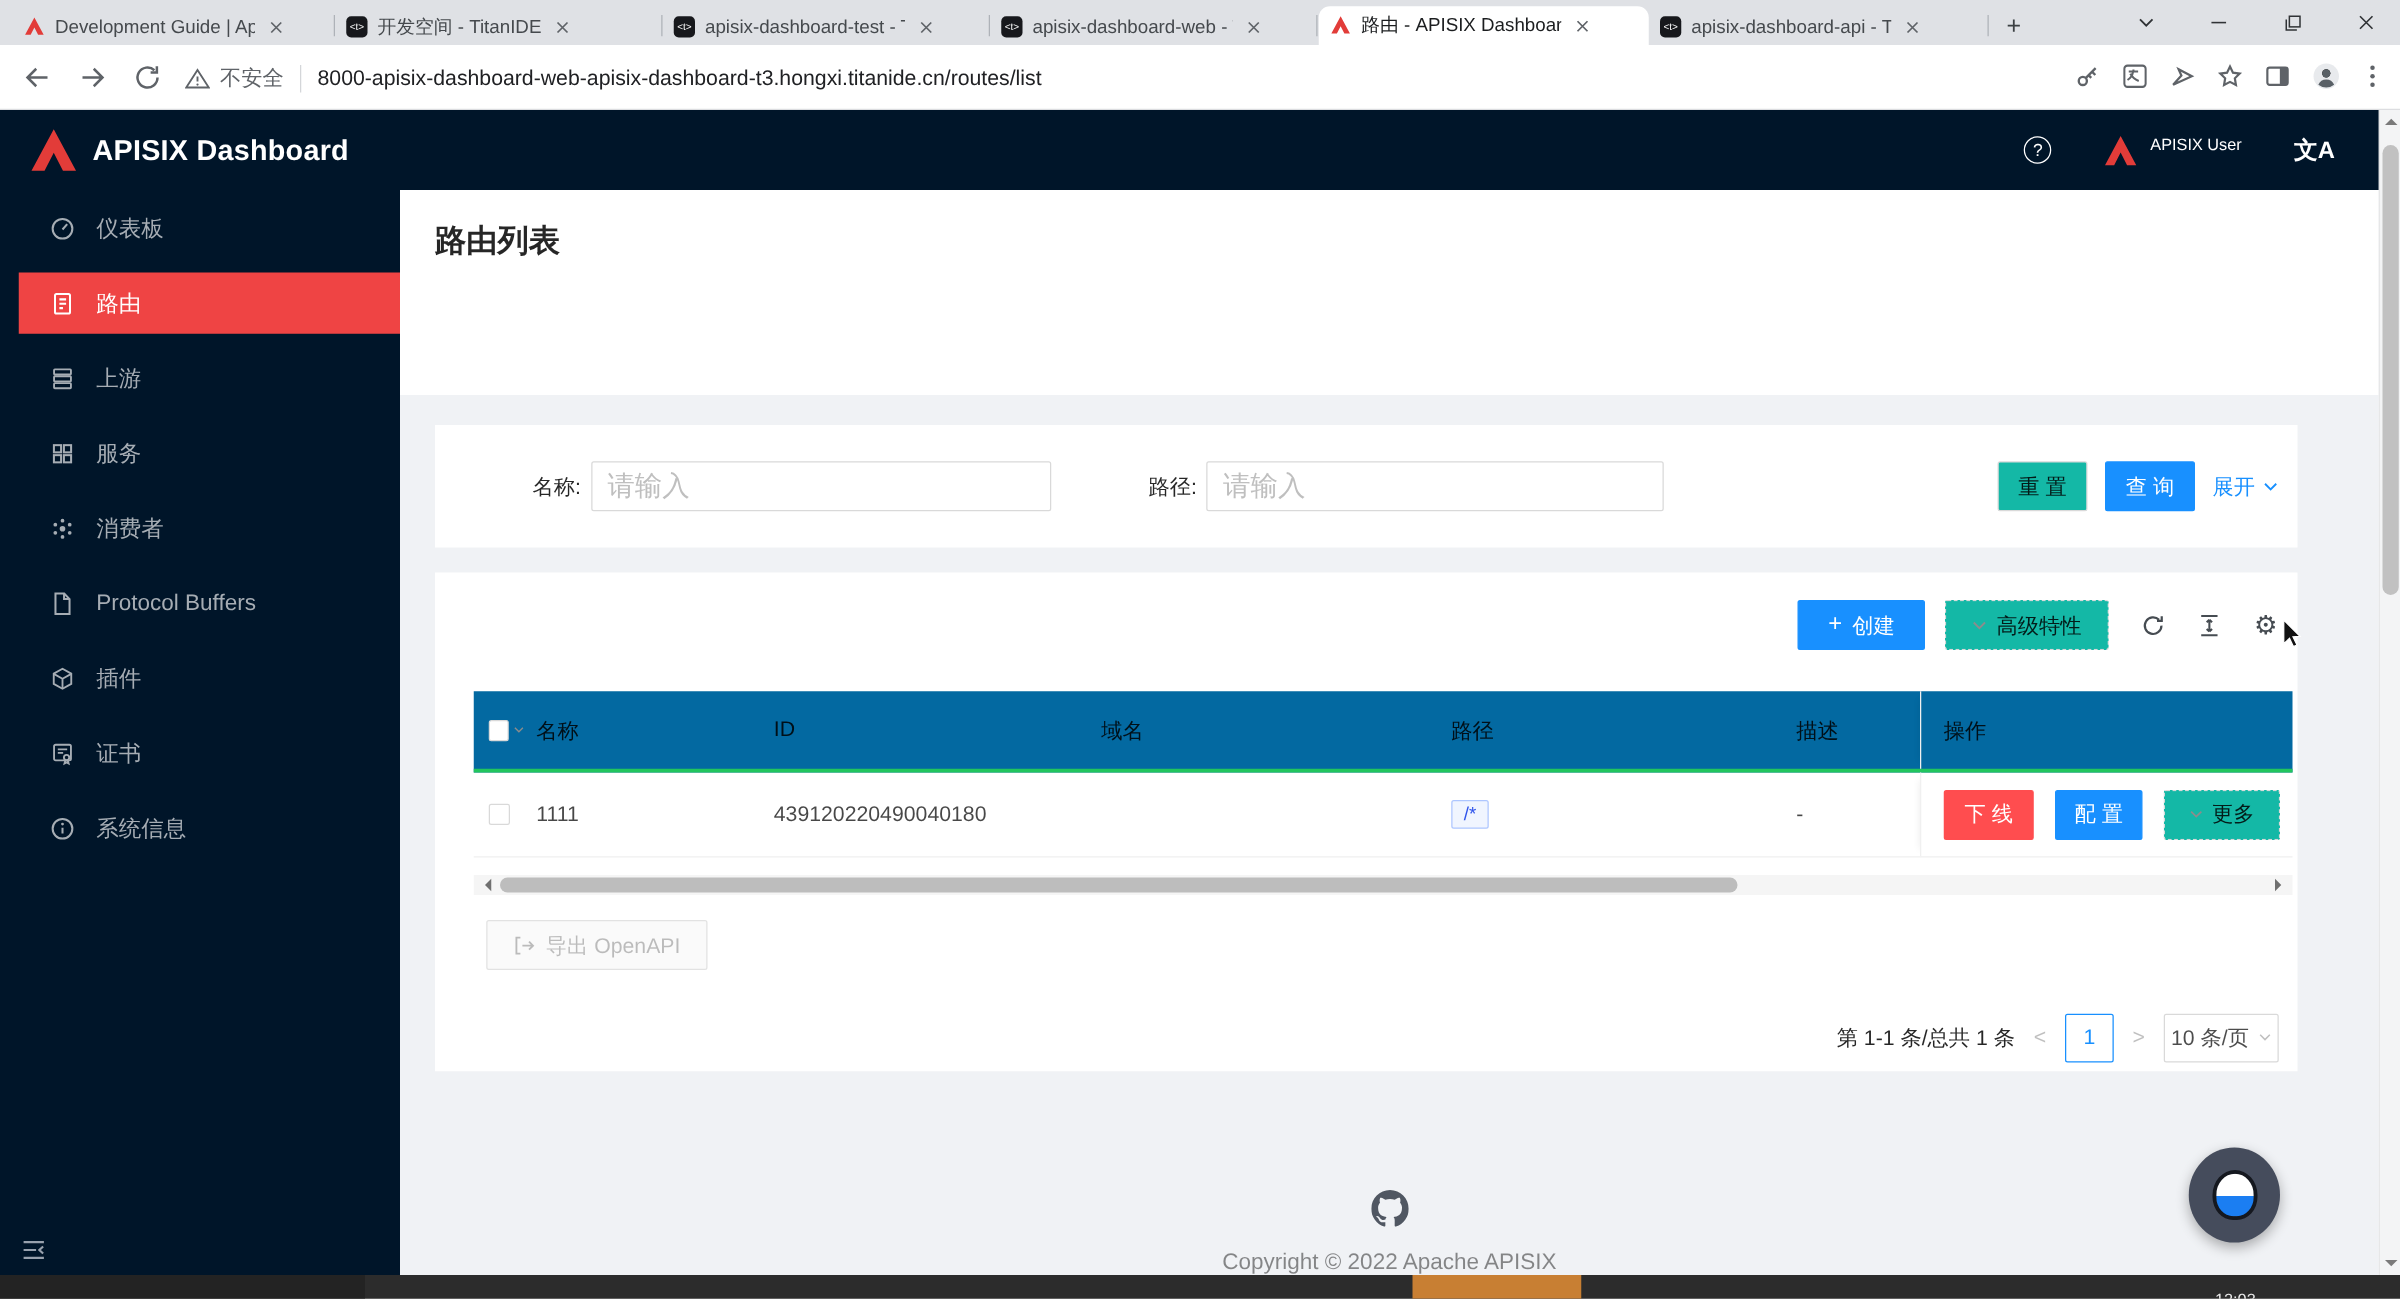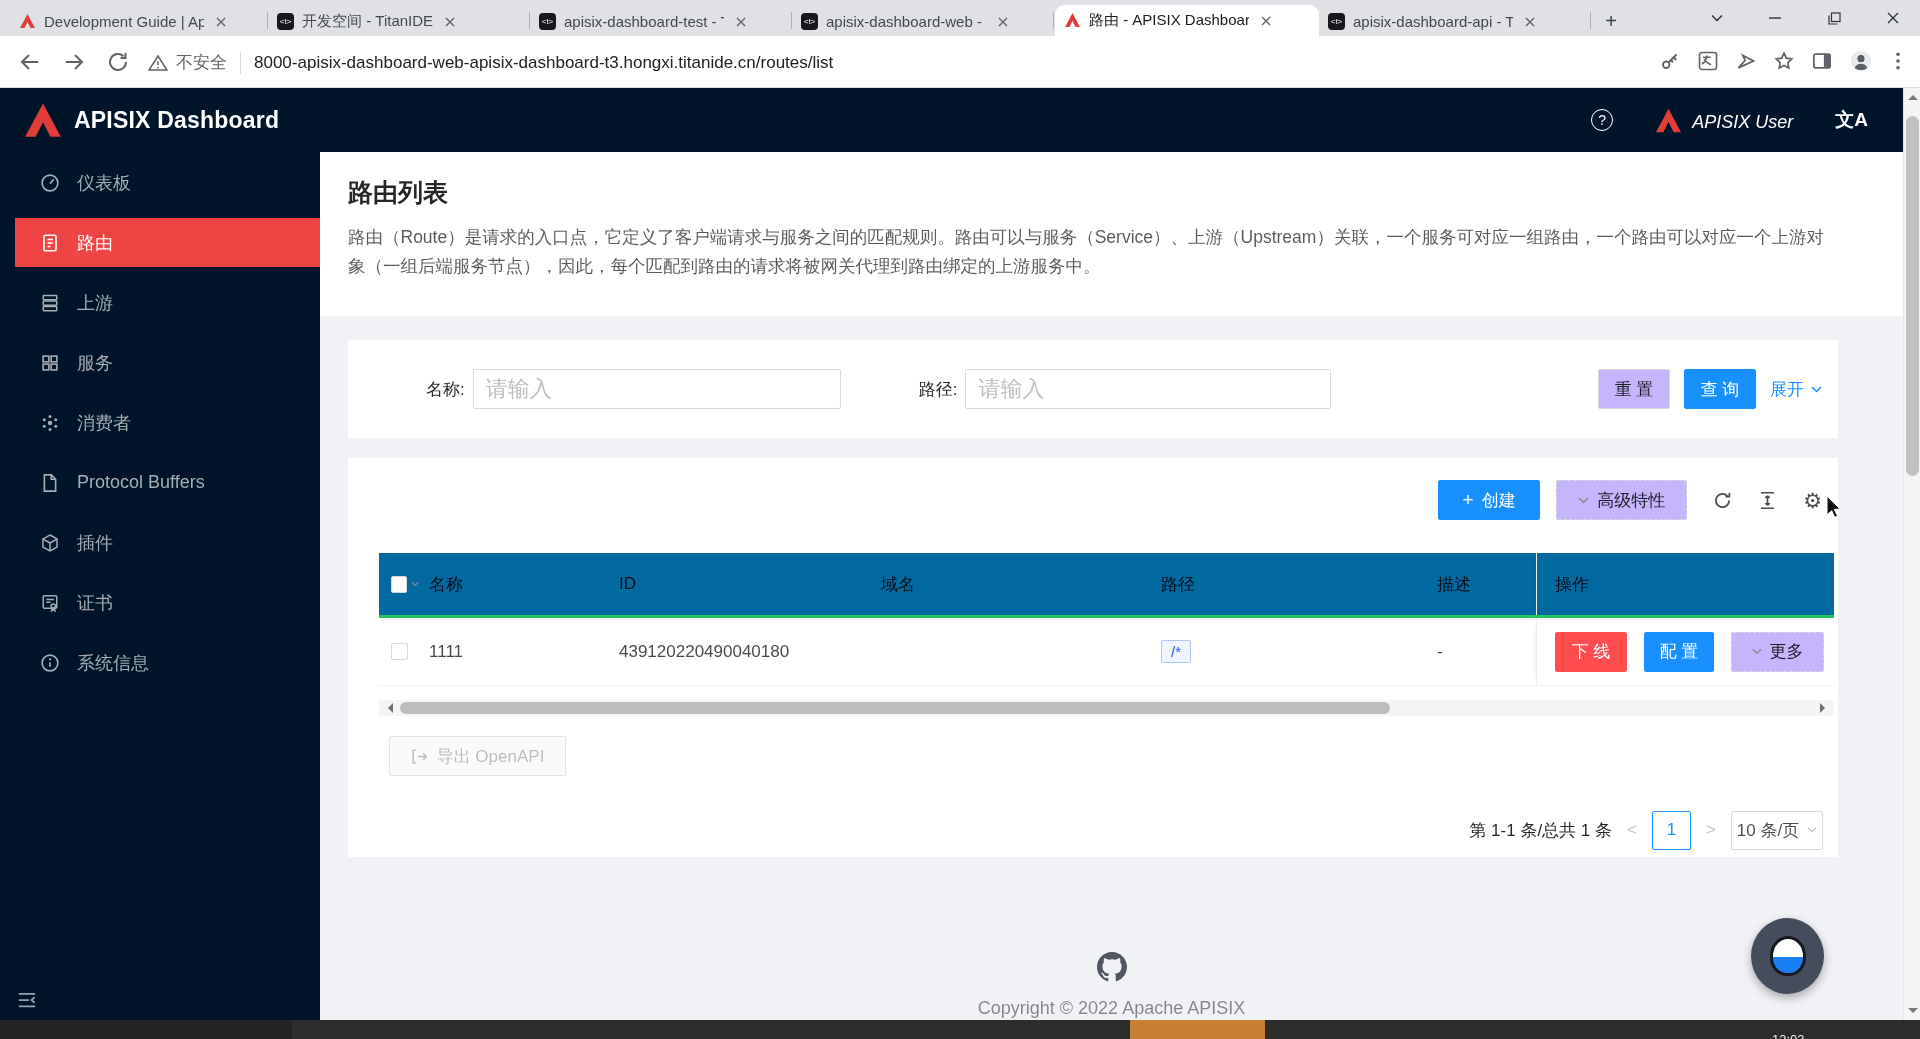--- a/index.html
+++ b/index.html
@@ -24,21 +24,21 @@
   .sec-chip .sep { width:1px; height:22px; background:#d4d6d9; margin:0 13px; }
   .urltext { color:#202124; font-size:17px; white-space:nowrap; }
   .tb-right { position:absolute; right:14px; top:14px; display:flex; align-items:center; gap:18px; color:#5f6368; }
 
   
   .appheader { position:absolute; left:0; top:88px; width:1920px; height:64px; background:#001529; display:flex; align-items:center; }
   .brand { display:flex; align-items:center; margin-left:24px; }
   .brand .name { color:#fff; font-size:23px; font-weight:700; margin-left:12px; letter-spacing:.2px; }
   .hd-right { position:absolute; right:52px; display:flex; align-items:center; color:#fff; }
   .help-circle { width:22px; height:22px; border:1.6px solid #fff; border-radius:50%; font-size:14px; display:flex; align-items:center; justify-content:center; }
-  .user { display:flex; align-items:flex-end; margin-left:42px; font-size:18px;font-style:italic; }
+  .user { display:flex; align-items:flex-start; margin-left:42px; font-size:13px; }
   .translate { margin-left:42px; font-size:19px; font-weight:600; }
 
   
   .sidebar { position:absolute; left:0; top:152px; width:320px; height:868px; background:#001529;padding-left:15px; }
   .nav-item { position:relative; height:49px; margin-bottom:11px; display:flex; align-items:center; padding-left:25px; color:#a6adb4; font-size:18px; cursor:pointer; }
   .nav-item .nicon { width:20px; height:20px; margin-right:17px; flex:none; }
   .nav-item.active { background:#ef4444; color:#fff; }
   .nav-list { padding-top:6px; }
   .collapse-trigger { position:absolute; left:16px; top:838px; color:#98a1ad; }
 
@@ -46,21 +46,21 @@
   .main { position:absolute; left:320px; top:152px; width:1583px; height:868px; background:#f0f2f5; }
   .page-header { position:absolute; left:0; top:0; width:1583px; height:164px; background:#fff; padding:24px 70px 0 28px; }
   .page-title { font-size:25px; font-weight:700; color:rgba(0,0,0,.85); }
   .page-desc { margin-top:14px; font-size:17.5px; line-height:29px; color:rgba(0,0,0,.65); }
 
   .card { position:absolute; background:#fff; }
   .search-card { left:28px; top:188px; width:1490px; height:98px; display:flex; align-items:center; padding:0 16px 0 78px; }
   .f-label { font-size:17px; color:rgba(0,0,0,.85); }
   .f-input { width:368px; height:40px; border:1px solid #d9d9d9; border-radius:2px; margin-left:8px; padding:0 12px; font-size:22px; color:rgba(0,0,0,.85); outline:none; font-family:inherit; }
   .f-input::placeholder { color:#bfbfbf; }
-  .btn { height:40px; border-radius:2px; border:1px solid #d9d9d9; background:#c4b5fd; font-size:17px; color:rgba(0,0,0,.85); display:inline-flex; align-items:center; justify-content:center; cursor:pointer; font-family:inherit; }
+  .btn { height:40px; border-radius:2px; border:1px solid #d9d9d9; background:#14b8a6; font-size:17px; color:rgba(0,0,0,.85); display:inline-flex; align-items:center; justify-content:center; cursor:pointer; font-family:inherit; }
   .btn-primary { background:#1890ff; border-color:#1890ff; color:#fff; }
   .btn-danger { background:#ff4d4f; border-color:#ff4d4f; color:#fff; }
   .btn-dashed { border-style:dashed; }
   .linkblue { color:#1890ff; font-size:17px; display:inline-flex; align-items:center; cursor:pointer; }
   .chev { margin-left:7px; }
 
   .table-card { left:28px; top:306px; width:1490px; height:399px; }
   .tc-toolbar { position:absolute; top:22px; right:16px; display:flex; align-items:center; }
   .toolic { color:#464c52; margin-left:26px; cursor:pointer; }
   .cursor-g { position:absolute; left:1478px; top:38px; z-index:5; }
@@ -354,21 +354,20 @@
     <svg width="22" height="20" viewBox="0 0 16 16" fill="none" stroke="currentColor" stroke-width="1.4">
         <path d="M1.5 3h13M1.5 8h8M1.5 13h13M14 5.8L11.6 8l2.4 2.2"></path>
       </svg>
   </div>
 </div>
 
 <div class="main">
 
   <div class="page-header">
     <div class="page-title">路由列表</div>
-    <div class="page-desc">路由（Route）是请求的入口点，它定义了客户端请求与服务之间的匹配规则。路由可以与服务（Service）、上游（Upstream）关联，一个服务可对应一组路由，一个路由可以对应一个上游对象（一组后端服务节点），因此，每个匹配到路由的请求将被网关代理到路由绑定的上游服务中。</div>
   </div>
 
   <div class="card search-card">
     <span class="f-label">名称:</span>
     <input class="f-input" placeholder="请输入" style="">
     <span class="f-label" style="margin-left:78px">路径:</span>
     <input class="f-input" style="width: 366px;" placeholder="请输入">
     <span style="margin-left:auto; display:inline-flex; align-items:center;">
       <button class="btn" style="width:72px">重 置</button>
       <button class="btn btn-primary" style="width:72px; margin-left:14px">查 询</button>

